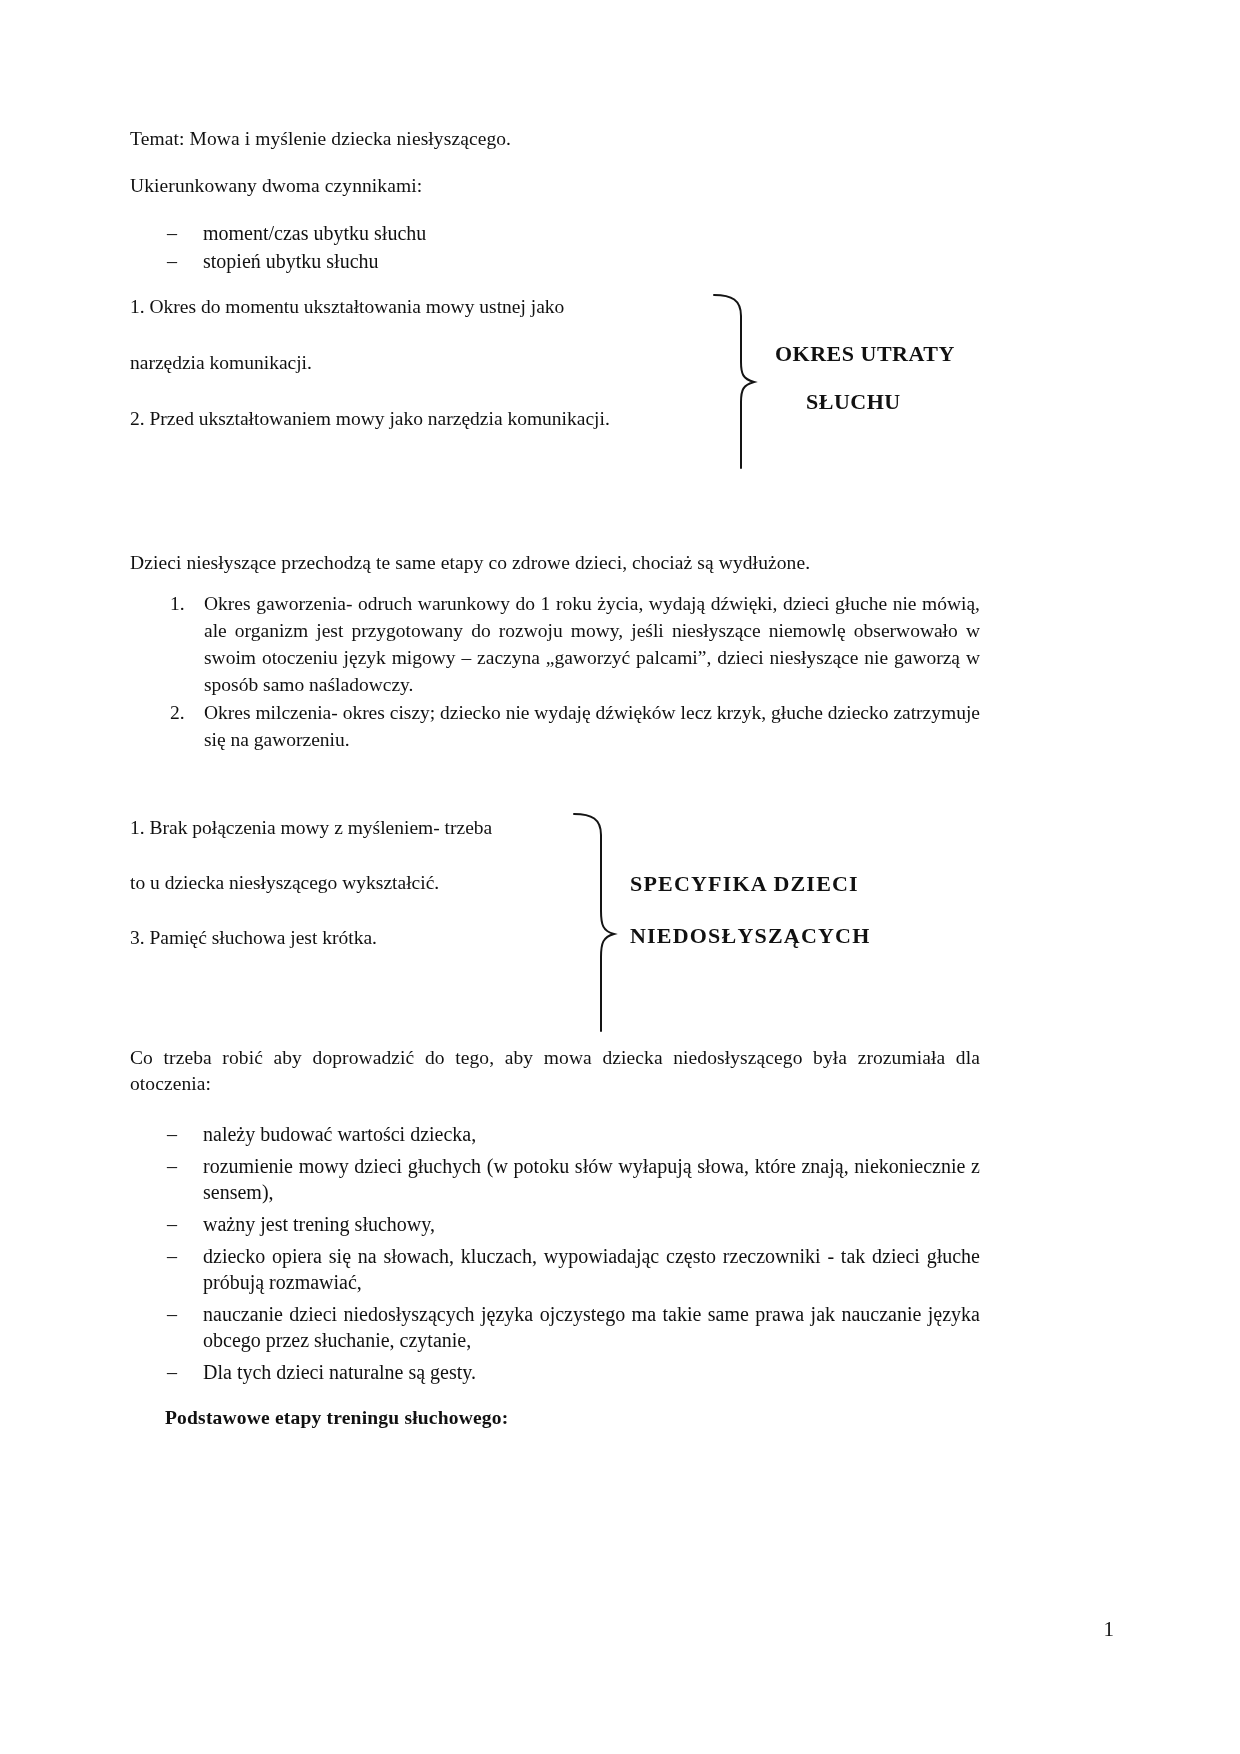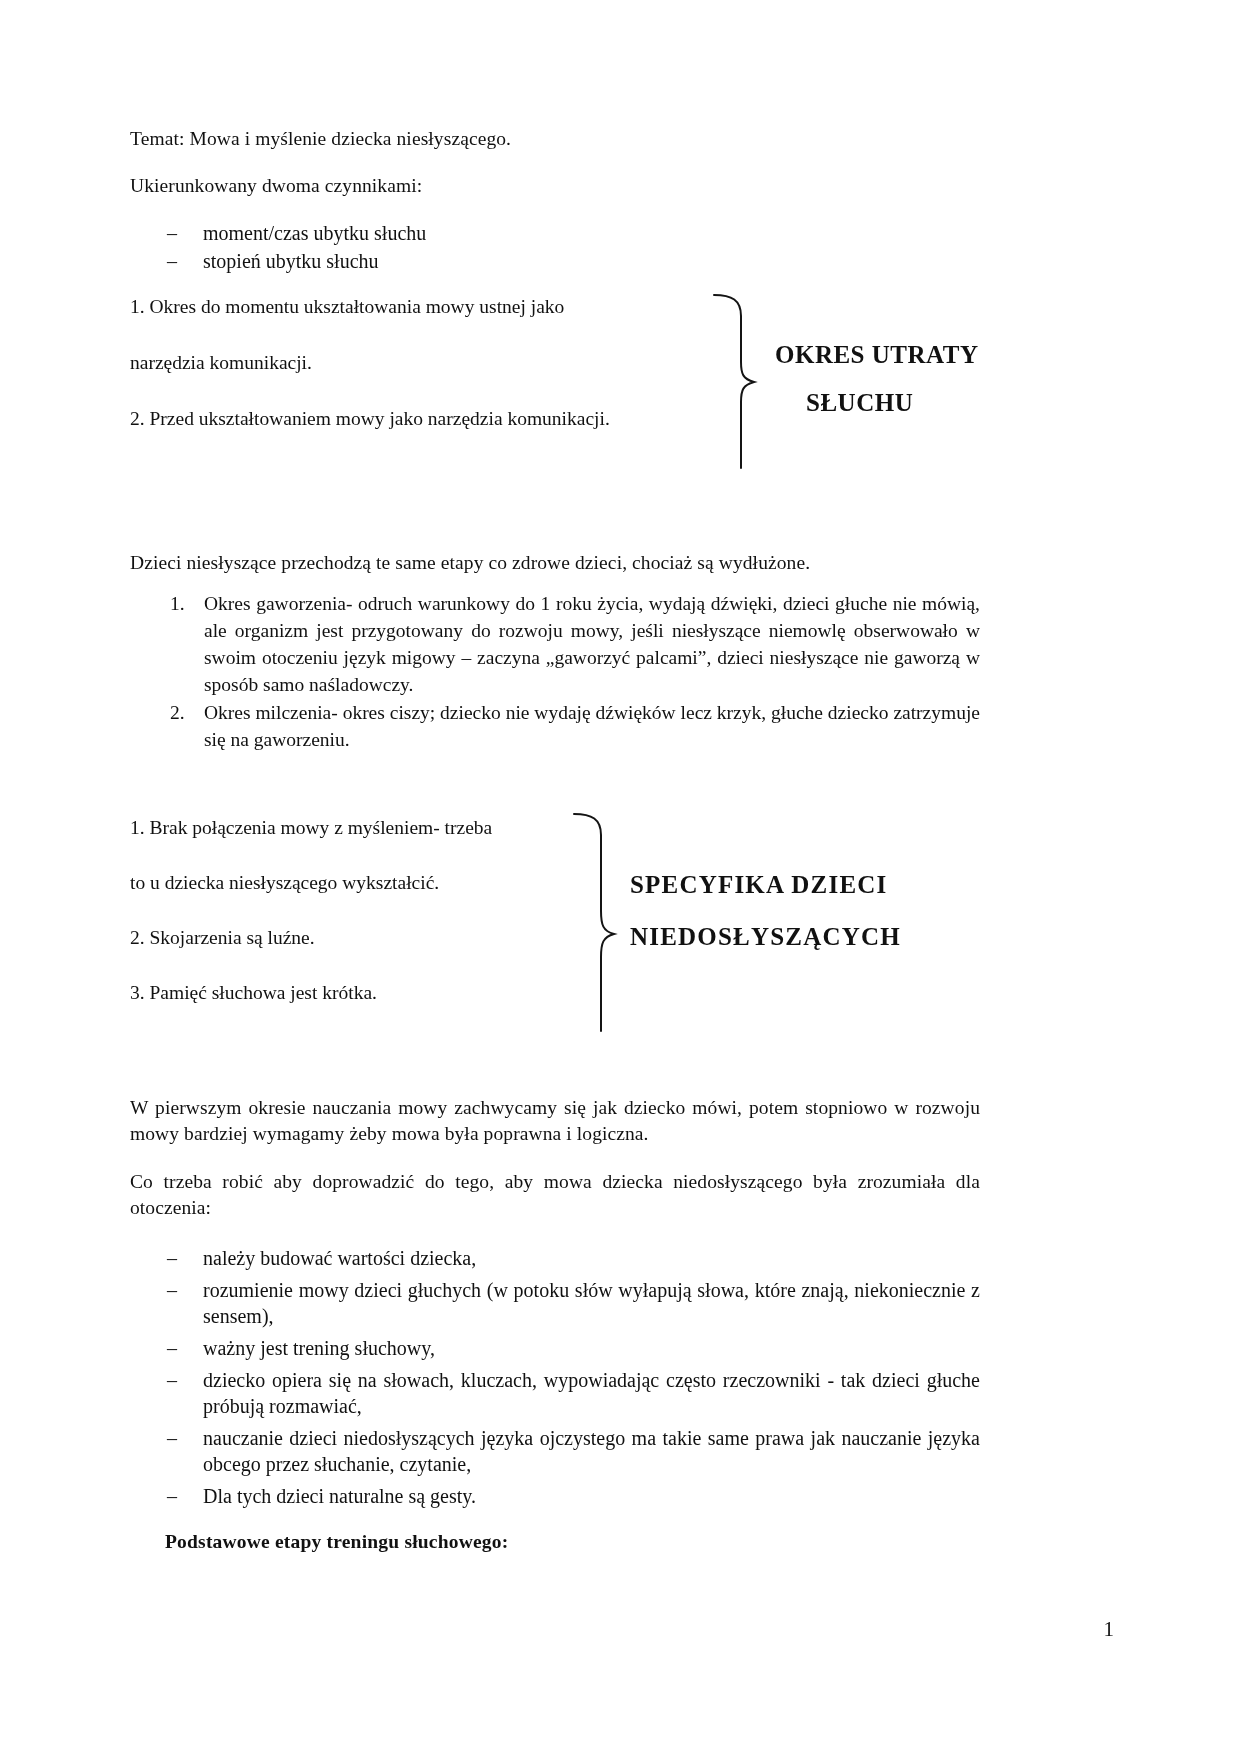--- a/index.html
+++ b/index.html
@@ -92,21 +92,21 @@
     position: relative;
   }
   .brace {
     position: absolute;
     pointer-events: none;
   }
   .brace svg { display: block; }
   .brace-label {
     position: absolute;
     font-weight: bold;
-    font-size: 25px;
+    font-size: 22px;
     letter-spacing: 0.5px;
     white-space: nowrap;
   }
 
   .bold-head {
     font-size: 19.5px;
     font-weight: bold;
     letter-spacing: 0.2px;
     margin-left: 35px;
   }
@@ -160,34 +160,32 @@
       </li>
       <li>
         <span class="num">2.</span>
         <span>Okres milczenia- okres ciszy; dziecko nie wydaję dźwięków lecz krzyk, głuche dziecko zatrzymuje się na gaworzeniu.</span>
       </li>
     </ol>
 
     <div class="brace-block" style="height:230px; margin-top:62px;">
       <p class="plain-num" style="margin-bottom:29px;">1. Brak połączenia mowy z myśleniem- trzeba</p>
       <p class="plain-num" style="margin-bottom:29px;">to u dziecka niesłyszącego wykształcić.</p>
-      <p class="plain-num" style="margin-bottom:29px;">2. Skojarzenia są luźne.</p>
       <p class="plain-num" style="margin-bottom:0;">3. Pamięć słuchowa jest krótka.</p>
 
       <span class="brace" style="left:440px; top:-6px;">
         <svg width="60" height="228" viewBox="0 0 60 228" fill="none" stroke="#141414" stroke-width="2" stroke-linecap="round">
           <path d="M4 5 C 22 5, 31 10, 31 26 L 31 102 C 31 116, 33 122, 44 125 C 33 128, 31 134, 31 148 L 31 222"></path>
         </svg>
       </span>
 
       <span class="brace-label sp-wide" style="left:500px; top:56px;">SPECYFIKA DZIECI</span>
       <span class="brace-label sp-wide" style="left:500px; top:108px;">NIEDOSŁYSZĄCYCH</span>
     </div>
 
-    <p class="para justify" style="margin-top:50px; margin-bottom:22px;"> W pierwszym okresie nauczania mowy zachwycamy się jak dziecko mówi, potem stopniowo w rozwoju mowy bardziej wymagamy żeby mowa była poprawna i logiczna.</p>
 
     <p class="para justify" style="margin-bottom:24px;">Co trzeba robić aby doprowadzić do tego, aby mowa dziecka niedosłyszącego była zrozumiała dla otoczenia:</p>
 
     <ul class="dash-list loose">
       <li>należy budować wartości dziecka,</li>
       <li>rozumienie mowy dzieci głuchych (w potoku słów wyłapują słowa, które znają, niekoniecznie z sensem),</li>
       <li>ważny jest trening słuchowy,</li>
       <li>dziecko opiera się na słowach, kluczach, wypowiadając często rzeczowniki - tak dzieci głuche próbują rozmawiać,</li>
       <li>nauczanie dzieci niedosłyszących języka ojczystego ma takie same prawa jak nauczanie języka obcego przez słuchanie, czytanie,</li>
       <li>Dla tych dzieci naturalne są gesty.</li>

